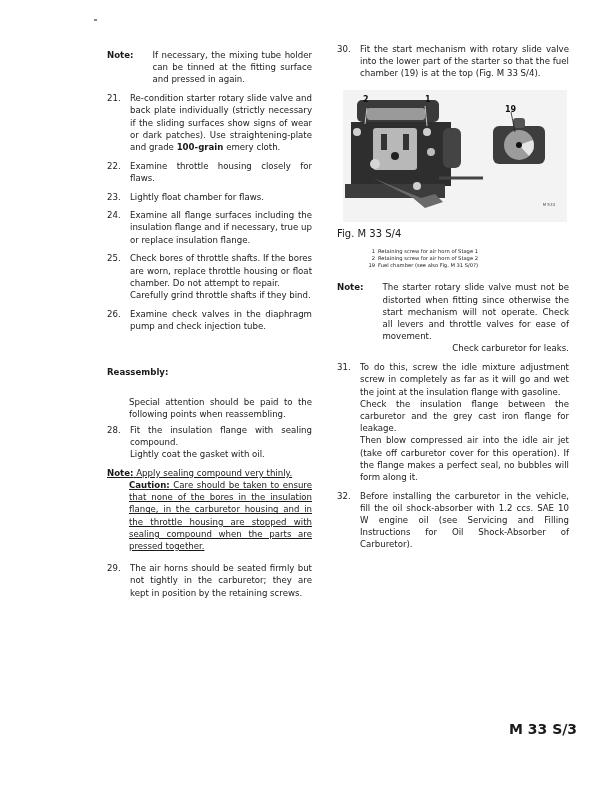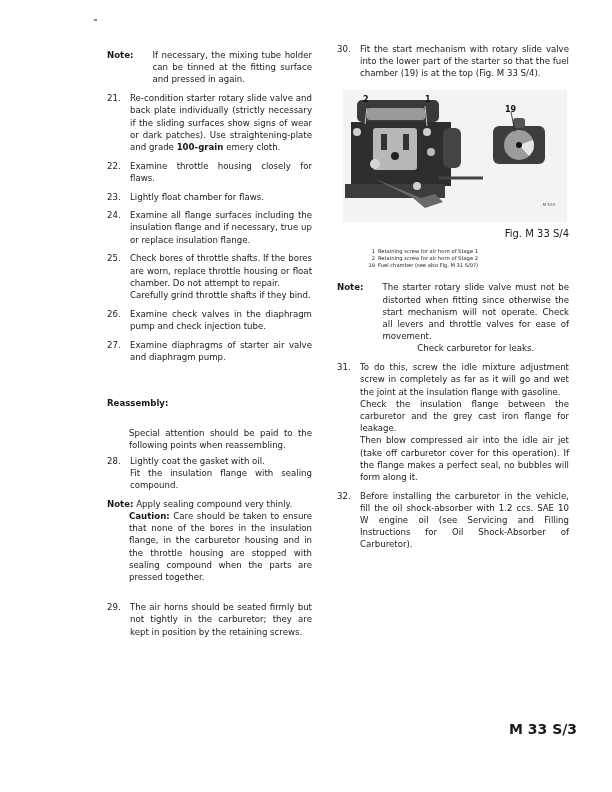--- a/index.html
+++ b/index.html
@@ -16,21 +16,21 @@
     .note .txt { flex: 1; margin-left: 16px; }
     .hang { padding-left: 22px; text-align: justify; }
     b { font-weight: bold; }
     .heading { font-weight: bold; margin-top: 34px; margin-bottom: 18px; }
     .plain { padding-left: 22px; margin-bottom: 3px; text-align: justify; }
     .caution-lbl { font-weight: bold; }
     #figure { position: relative; margin: 10px 0 0 6px; width: 224px; height: 132px; background: #f3f3f3; }
     #figure svg { position: absolute; left: 0; top: 0; }
     .callout { position: absolute; font-size: 8px; font-weight: bold; color: #111; }
     #fig-code { position: absolute; right: 12px; bottom: 10px; font-size: 4px; color: #555; }
-    #fig-title { text-align: right; font-size: 10px; margin: 6px 0 8px 0; }
+    #fig-title { text-align: left; font-size: 10px; margin: 6px 0 8px 0; }
     #legend { font-size: 5.2px; line-height: 7.2px; margin-left: 30px; margin-bottom: 12px; }
     #legend div span.n { display: inline-block; width: 8px; text-align: right; margin-right: 3px; }
     #page-num { position: absolute; left: 509px; top: 721px; font-size: 14px; font-weight: bold; }
     #scan-mark { position: absolute; left: 94px; top: 19px; width: 3px; height: 2px; background: #888; }
   </style>
 </head>
 <body>
 
 <div id="scan-mark"></div>
 
@@ -60,38 +60,34 @@
     <span class="num">25.</span>
     <span class="txt">
       <div>Check bores of throttle shafts. If the bores are worn, replace throttle housing or float chamber. Do not attempt to repair.</div>
       <div style="text-align:left">Carefully grind throttle shafts if they bind.</div>
     </span>
   </div>
   <div class="item">
     <span class="num">26.</span>
     <span class="txt">Examine check valves in the diaphragm pump and check injection tube.</span>
   </div>
-  <div class="item">
-    <span class="num">27.</span>
-    <span class="txt">Examine diaphragms of starter air valve and diaphragm pump.</span>
-  </div>
 
   <div class="heading">Reassembly:</div>
 
   <div class="plain">Special attention should be paid to the following points when reassembling.</div>
 
   <div class="item">
     <span class="num">28.</span>
     <span class="txt">
+      <div>Fit the insulation flange with sealing compound.</div>
       <div>Lightly coat the gasket with oil.</div>
-      <div>Fit the insulation flange with sealing compound.</div>
     </span>
   </div>
 
-  <div style="margin-bottom:18px;">
+  <div style="margin-bottom:10px;text-decoration:underline;">
     <div><span class="lbl" style="font-weight:bold">Note:</span> <span>Apply sealing compound very thinly.</span></div>
     <div class="hang"><span class="caution-lbl">Caution:</span> <span>Care should be taken to ensure that none of the bores in the insulation flange, in the carburetor housing and in the throttle housing are stopped with sealing compound when the parts are pressed together.</span></div>
   </div>
 
   <div class="item">
     <span class="num">29.</span>
     <span class="txt">The air horns should be seated firmly but not tightly in the carburetor; they are kept in position by the retaining screws.</span>
   </div>
 </div>
 
@@ -145,21 +141,21 @@
   <div id="legend">
     <div><span class="n">1</span><span>Retaining screw for air horn of Stage 1</span></div>
     <div><span class="n">2</span><span>Retaining screw for air horn of Stage 2</span></div>
     <div><span class="n">19</span><span>Fuel chamber (see also Fig. M 31 S/0?)</span></div>
   </div>
 
   <div class="note">
     <span class="lbl">Note:</span>
     <span class="txt">
       <div>The starter rotary slide valve must not be distorted when fitting since otherwise the start mechanism will not operate. Check all levers and throttle valves for ease of movement.</div>
-      <div style="text-align:center">Check carburetor for leaks.</div>
+      <div style="text-align:right">Check carburetor for leaks.</div>
     </span>
   </div>
 
   <div class="item">
     <span class="num">31.</span>
     <span class="txt">
       <div>To do this, screw the idle mixture adjustment screw in completely as far as it will go and wet the joint at the insulation flange with gasoline.</div>
       <div>Check the insulation flange between the carburetor and the grey cast iron flange for leakage.</div>
       <div>Then blow compressed air into the idle air jet (take off carburetor cover for this operation). If the flange makes a perfect seal, no bubbles will form along it.</div>
     </span>

